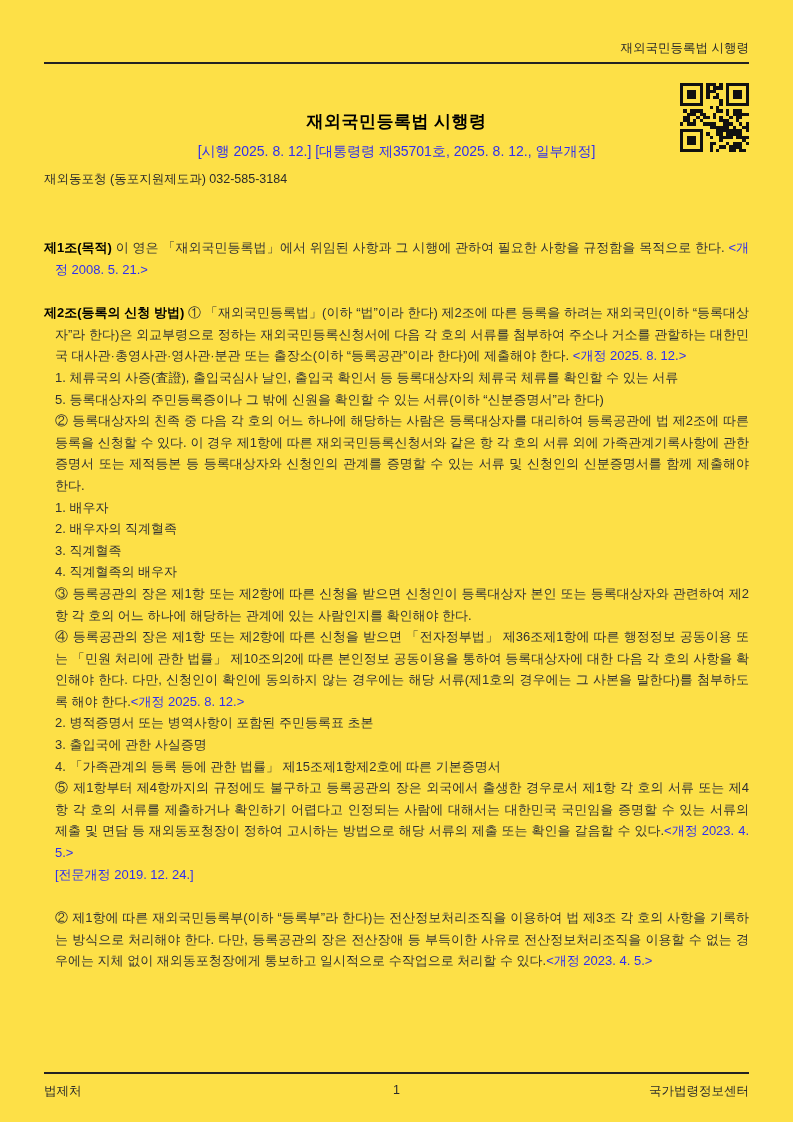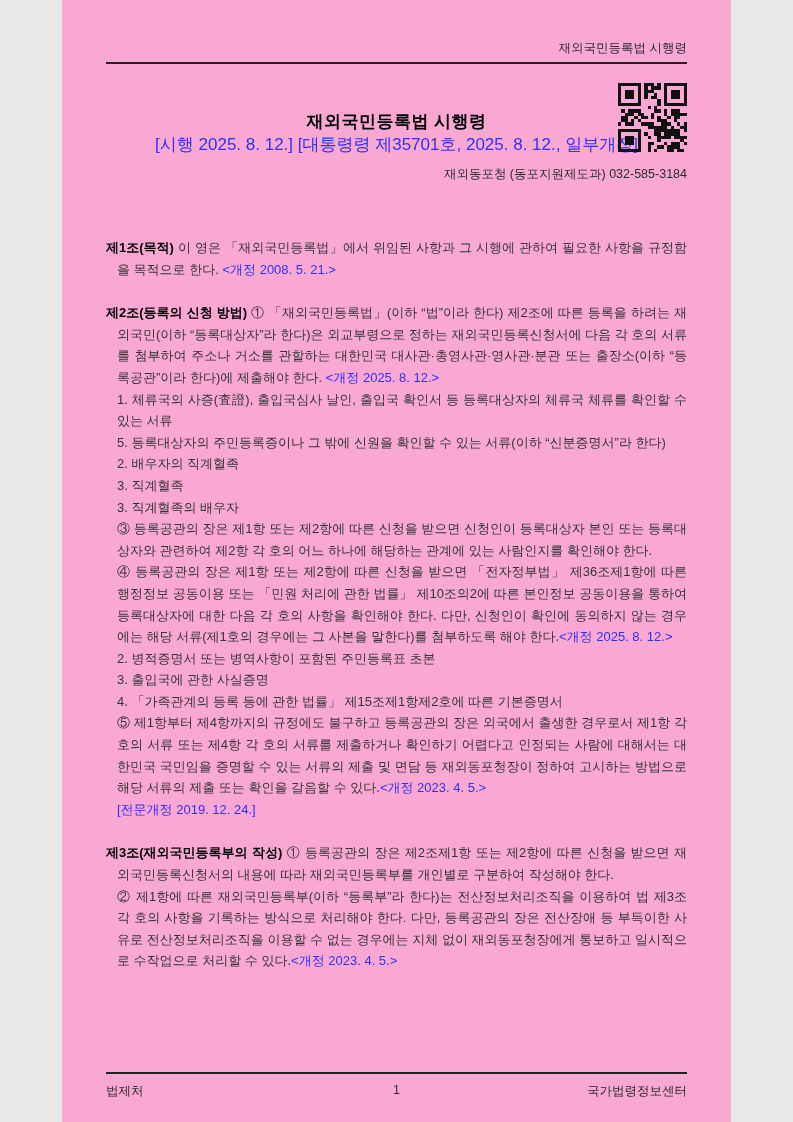--- a/index.html
+++ b/index.html
@@ -1,22 +1,22 @@
 <!DOCTYPE html>
 <html style="--blue: #3030ee;"><head>
 <meta charset="utf-8">
 <style>
   :root { --blue: #3030ee; --ink: #333; --rule: #222; }
   * { box-sizing: border-box; }
   html, body { margin: 0; padding: 0; background: #e8e8e8; }
   .page {
     position: relative;
-    width: 669px; height: 1122px;
+    width: 793px; height: 1122px;
     margin: 0 auto;
-    background: #f9a8d4;
+    background: #fde047;
     font-family: "Liberation Sans", sans-serif;
     color: var(--ink);
     overflow: hidden;
   }
   .content { padding: 0 44px; }
 
   
   .top-header {
     padding-top: 40px;
     text-align: right;
@@ -29,25 +29,26 @@
   
   .title-block { position: relative; min-height: 160px; }
   .qr { position: absolute; top: 19px; right: 0; width: 69px; height: 69px; fill: #111; }
   .doc-title {
     margin: 0; padding-top: 46px;
     text-align: center;
     font-size: 17px; font-weight: bold; color: #000;
     letter-spacing: 0.5px;
   }
   .doc-subtitle {
+    margin-top: 10px;
     text-align: center;
-    font-size: 17px;
+    font-size: 14px;
     color: var(--blue);
   }
-  .contacts { margin-top: 9px; text-align: right; font-size: 12.5px; line-height: 19px; color: #2b2b2b; }
+  .contacts { margin-top: 9px; text-align: left; font-size: 12.5px; line-height: 19px; color: #2b2b2b; }
 
   
   .law-body { margin-top: 13px; font-size: 13px; line-height: 21.6px; text-align: justify; }
   .article { padding-left: 11px; margin-bottom: 22px; }
   .article p { margin: 0; }
   .b-head { text-indent: -11px; }
   .seg-bold { font-weight: bold; color: #000; }
   .seg-blue { color: var(--blue); }
 
   
@@ -214,33 +215,34 @@
     </div>
 
     <div class="law-body" id="articles">
         <div class="article">
           <p class="b-head"><span class="seg-bold">제1조(목적)</span><span class="seg-normal"> 이 영은 「재외국민등록법」에서 위임된 사항과 그 시행에 관하여 필요한 사항을 규정함을 목적으로 한다. </span><span class="seg-blue">&lt;개정 2008. 5. 21.&gt;</span></p>
         </div>
         <div class="article">
           <p class="b-head"><span class="seg-bold">제2조(등록의 신청 방법)</span><span class="seg-normal"> ① 「재외국민등록법」(이하 “법”이라 한다) 제2조에 따른 등록을 하려는 재외국민(이하 “등록대상자”라 한다)은 외교부령으로 정하는 재외국민등록신청서에 다음 각 호의 서류를 첨부하여 주소나 거소를 관할하는 대한민국 대사관·총영사관·영사관·분관 또는 출장소(이하 “등록공관”이라 한다)에 제출해야 한다. </span><span class="seg-blue">&lt;개정 2025. 8. 12.&gt;</span></p>
           <p class="b-item"><span class="seg-normal">1. 체류국의 사증(査證), 출입국심사 날인, 출입국 확인서 등 등록대상자의 체류국 체류를 확인할 수 있는 서류</span></p>
           <p class="b-item"><span class="seg-normal">5. 등록대상자의 주민등록증이나 그 밖에 신원을 확인할 수 있는 서류(이하 “신분증명서”라 한다)</span></p>
+          <p class="b-para"><span class="seg-normal">② 등록대상자의 친족 중 다음 각 호의 어느 하나에 해당하는 사람은 등록대상자를 대리하여 등록공관에 법 제2조에 따른 등록을 신청할 수 있다. 이 경우 제1항에 따른 재외국민등록신청서와 같은 항 각 호의 서류 외에 가족관계기록사항에 관한 증명서 또는 제적등본 등 등록대상자와 신청인의 관계를 증명할 수 있는 서류 및 신청인의 신분증명서를 함께 제출해야 한다.</span></p>
+          <p class="b-item"><span class="seg-normal">1. 배우자</span></p>
           <p class="b-item"><span class="seg-normal">2. 배우자의 직계혈족</span></p>
           <p class="b-item"><span class="seg-normal">3. 직계혈족</span></p>
-          <p class="b-item"><span class="seg-normal">3. 직계혈족의 배우자</span></p>
+          <p class="b-item"><span class="seg-normal">4. 직계혈족의 배우자</span></p>
           <p class="b-para"><span class="seg-normal">③ 등록공관의 장은 제1항 또는 제2항에 따른 신청을 받으면 신청인이 등록대상자 본인 또는 등록대상자와 관련하여 제2항 각 호의 어느 하나에 해당하는 관계에 있는 사람인지를 확인해야 한다.</span></p>
           <p class="b-para"><span class="seg-normal">④ 등록공관의 장은 제1항 또는 제2항에 따른 신청을 받으면 「전자정부법」 제36조제1항에 따른 행정정보 공동이용 또는 「민원 처리에 관한 법률」 제10조의2에 따른 본인정보 공동이용을 통하여 등록대상자에 대한 다음 각 호의 사항을 확인해야 한다. 다만, 신청인이 확인에 동의하지 않는 경우에는 해당 서류(제1호의 경우에는 그 사본을 말한다)를 첨부하도록 해야 한다.</span><span class="seg-blue">&lt;개정 2025. 8. 12.&gt;</span></p>
           <p class="b-item"><span class="seg-normal">2. 병적증명서 또는 병역사항이 포함된 주민등록표 초본</span></p>
           <p class="b-item"><span class="seg-normal">3. 출입국에 관한 사실증명</span></p>
           <p class="b-item"><span class="seg-normal">4. 「가족관계의 등록 등에 관한 법률」 제15조제1항제2호에 따른 기본증명서</span></p>
           <p class="b-para"><span class="seg-normal">⑤ 제1항부터 제4항까지의 규정에도 불구하고 등록공관의 장은 외국에서 출생한 경우로서 제1항 각 호의 서류 또는 제4항 각 호의 서류를 제출하거나 확인하기 어렵다고 인정되는 사람에 대해서는 대한민국 국민임을 증명할 수 있는 서류의 제출 및 면담 등 재외동포청장이 정하여 고시하는 방법으로 해당 서류의 제출 또는 확인을 갈음할 수 있다.</span><span class="seg-blue">&lt;개정 2023. 4. 5.&gt;</span></p>
           <p class="b-note"><span class="seg-blue">[전문개정 2019. 12. 24.]</span></p>
         </div>
         <div class="article">
-          <p class="b-head"><span class="seg-bold">제3조(재외국민등록부의 작성)</span><span class="seg-normal"> ① 등록공관의 장은 제2조제1항 또는 제2항에 따른 신청을 받으면 재외국민등록신청서의 내용에 따라 재외국민등록부를 개인별로 구분하여 작성해야 한다.</span></p>
           <p class="b-para"><span class="seg-normal">② 제1항에 따른 재외국민등록부(이하 “등록부”라 한다)는 전산정보처리조직을 이용하여 법 제3조 각 호의 사항을 기록하는 방식으로 처리해야 한다. 다만, 등록공관의 장은 전산장애 등 부득이한 사유로 전산정보처리조직을 이용할 수 없는 경우에는 지체 없이 재외동포청장에게 통보하고 일시적으로 수작업으로 처리할 수 있다.</span><span class="seg-blue">&lt;개정 2023. 4. 5.&gt;</span></p>
         </div>
       </div>
   </div>
 
   <div class="footer">
     <div class="footer-rule"></div>
     <div class="footer-row" style="position:relative;">
       <span>법제처</span>
       <span class="mid">1</span>

